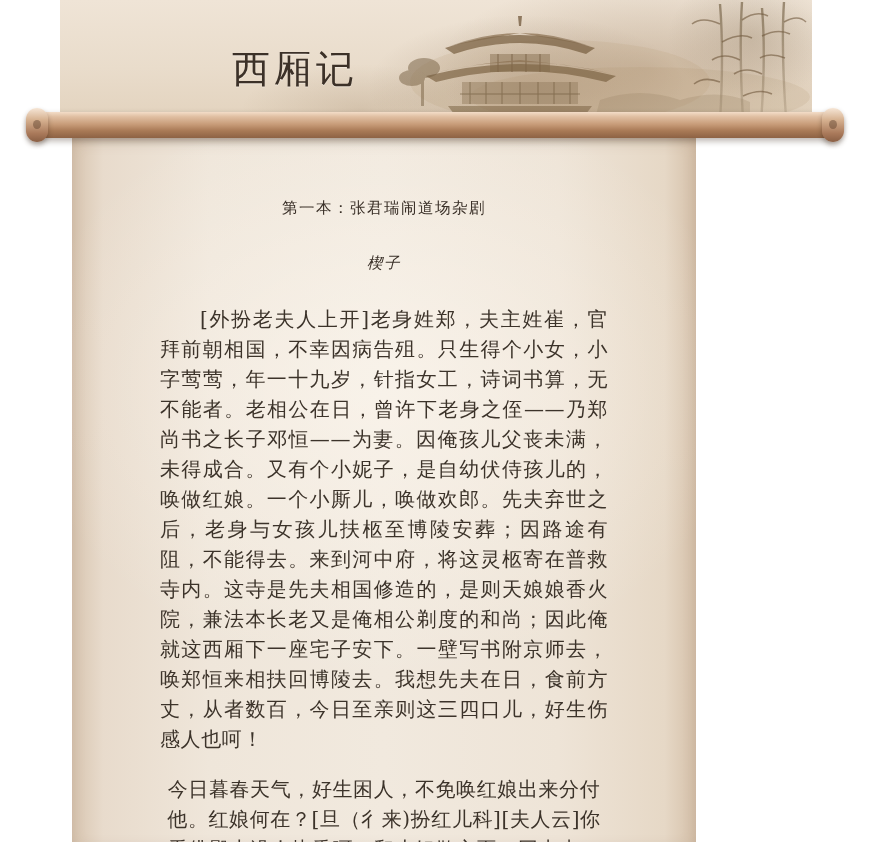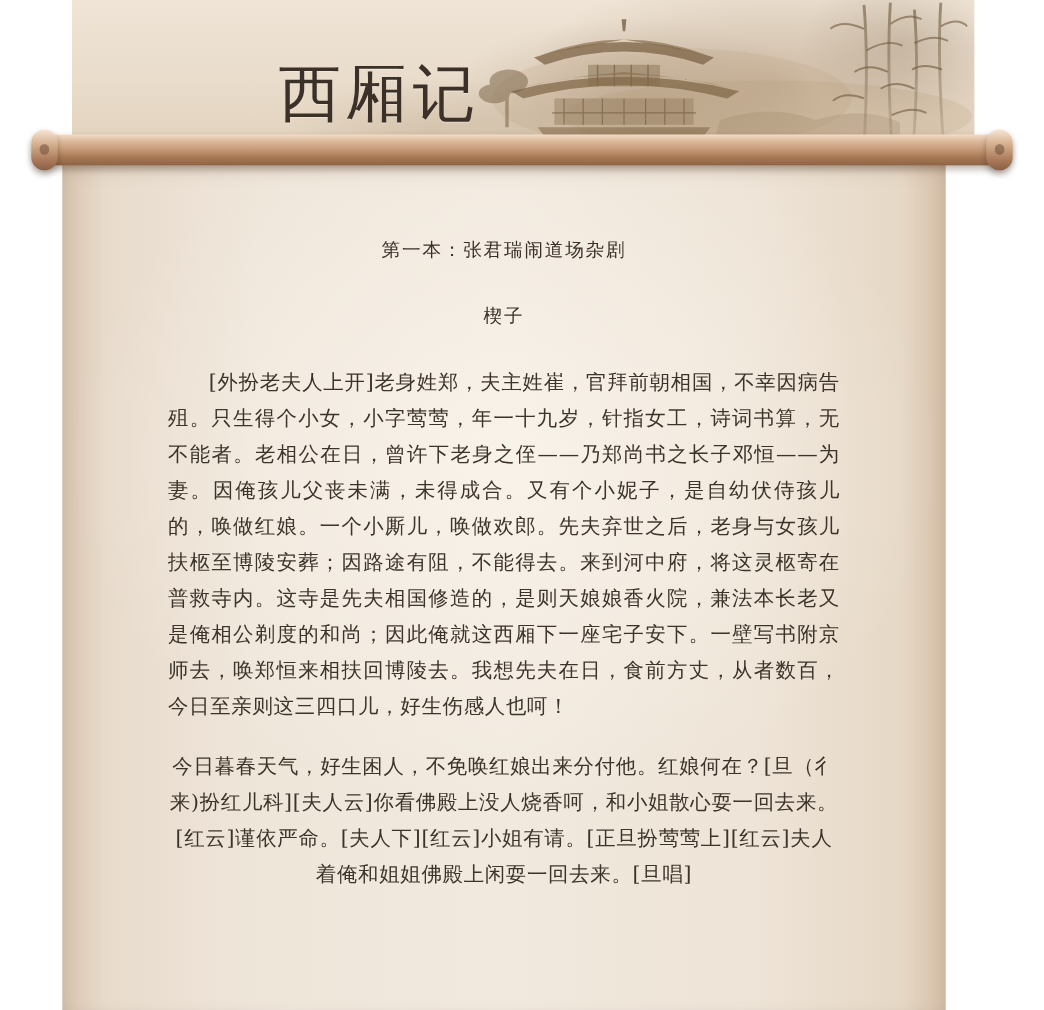--- a/index.html
+++ b/index.html
@@ -46,21 +46,21 @@
     left: 330px;
     top: 2px;
     width: 420px;
     height: 122px;
     opacity: 0.92;
   }
   .book-title {
     position: absolute;
     left: 172px;
     top: 44px;
-    font-size: 52px;
+    font-size: 38px;
     letter-spacing: 4px;
     color: #3c3128;
     font-family: "DejaVu Serif", "Liberation Serif", serif;
     text-shadow: 0 1px 0 rgba(255,255,255,0.35);
     z-index: 5;
   }
   
   .scroll-rod {
     position: absolute;
     left: 28px;
@@ -90,23 +90,23 @@
     left: 7px;
     top: 12px;
     width: 8px;
     height: 9px;
     border-radius: 50%;
     background: rgba(90,62,42,0.45);
   }
   
   .scroll-paper {
     position: absolute;
-    left: 52px;
+    left: 72px;
     top: 136px;
-    width: 736px;
+    width: 624px;
     height: 706px;
     background:
       radial-gradient(ellipse 520px 420px at 50% 35%, rgba(255,250,243,0.55) 0%, rgba(255,250,243,0) 70%),
       linear-gradient(90deg, #d8c5b0 0%, #e8dbcc 5%, #efe6da 22%, #f1e9de 50%, #eee4d7 78%, #e6d8c6 95%, #d5c0a9 100%);
     box-shadow: inset 0 6px 14px rgba(120,95,70,0.18);
     overflow: hidden;
   }
   .paper-inner {
     position: absolute;
     left: 0;
@@ -118,23 +118,23 @@
     color: #3a3129;
   }
   .heading {
     text-align: center;
     font-size: 15.5px;
     letter-spacing: 1.5px;
     color: #3a3028;
     margin: 0 0 34px 0;
   }
   .heading.second { margin-bottom: 34px; }
-  .heading.xiezi { margin-bottom: 30px; }
+  .heading.xiezi { margin-bottom: 30px; font-style: italic; }
   p.body-para {
-    font-size: 17px;
+    font-size: 20px;
     line-height: 30px;
     letter-spacing: 0.6px;
     text-align: justify;
     text-indent: 2em;
     margin: 11px 0 20px 0;
     color: #3c332a;
   }
   p.body-para.centered {
     text-align: center;
     text-indent: 0;

